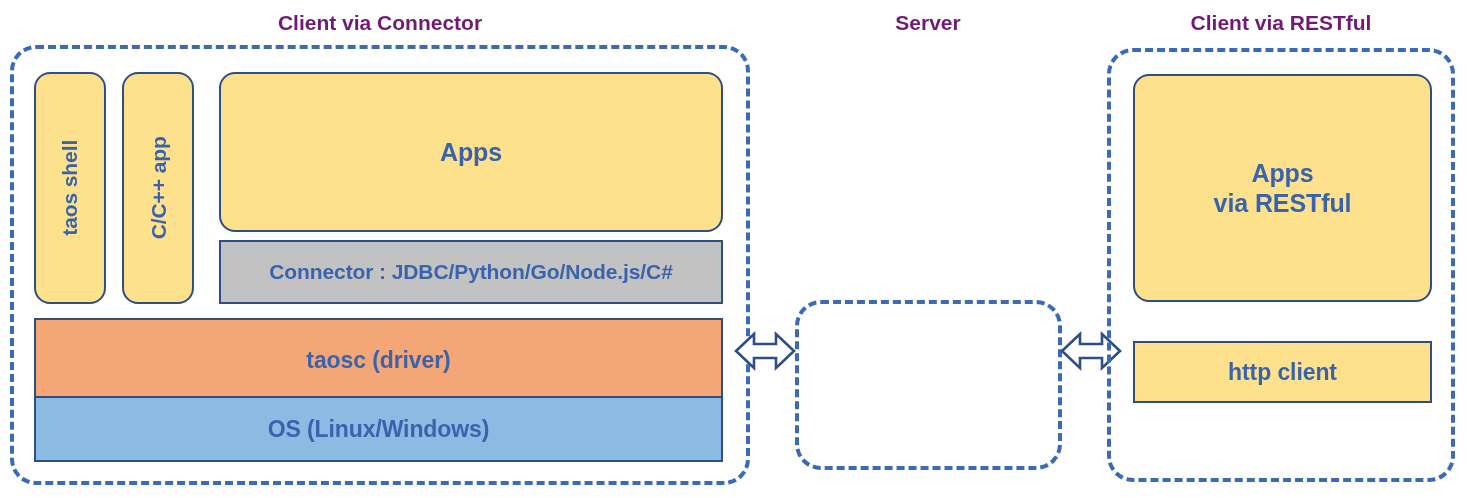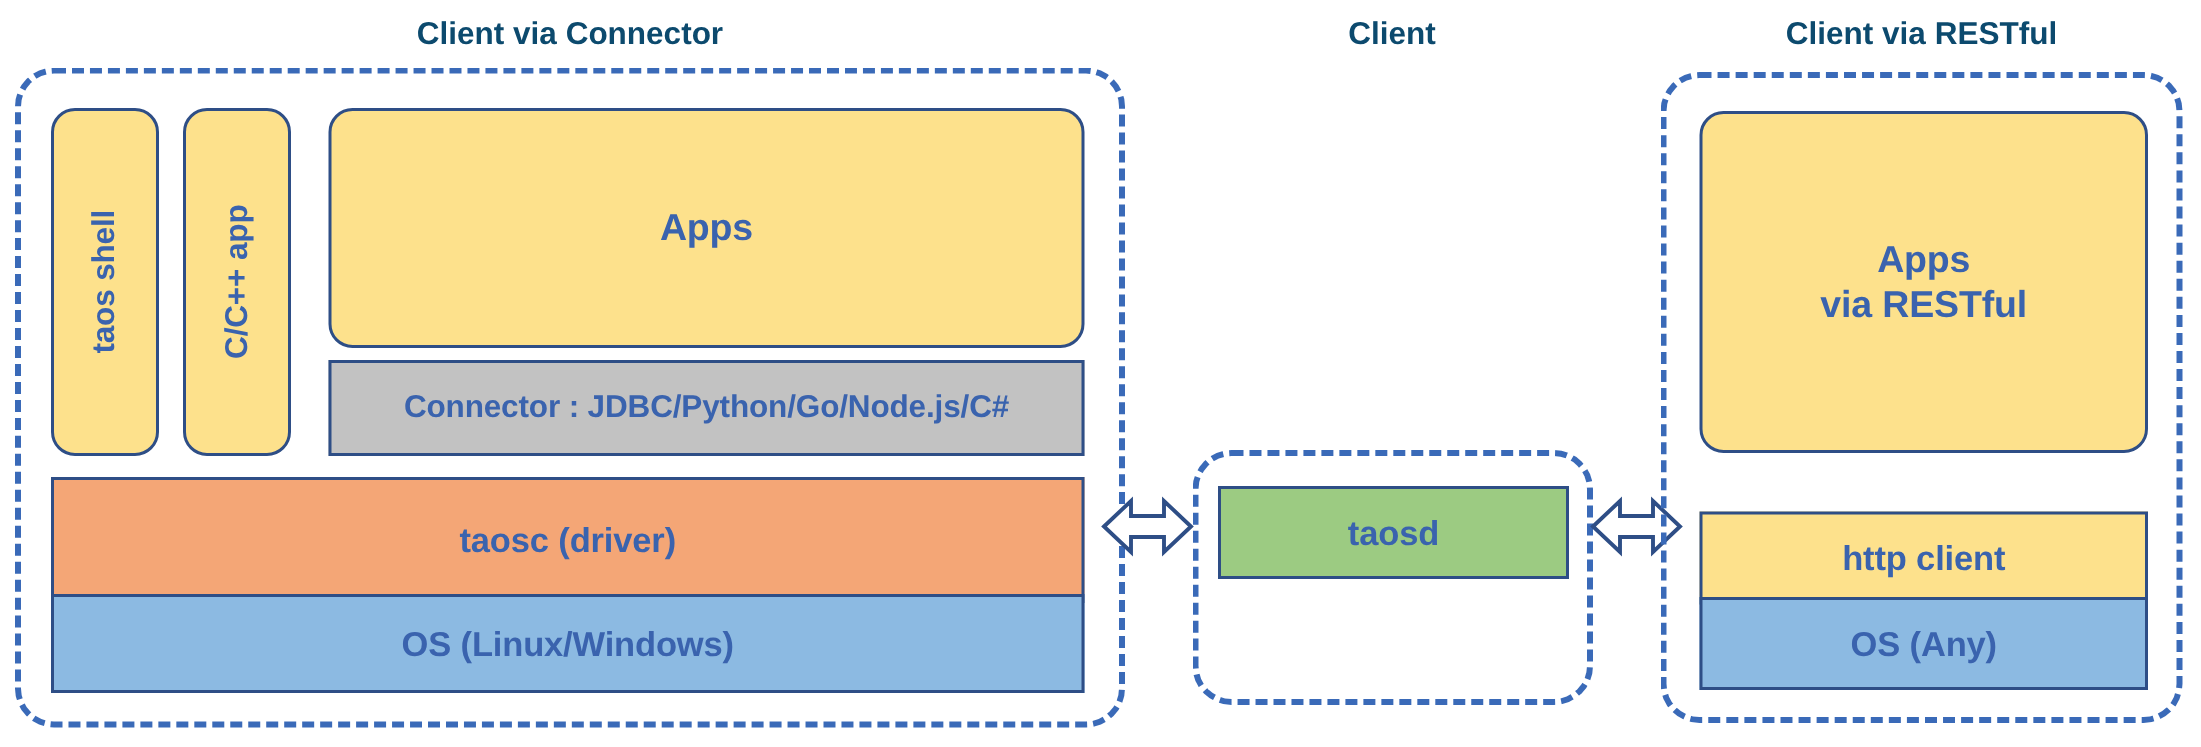--- a/index.html
+++ b/index.html
@@ -17,21 +17,21 @@
     background: #ffffff;
     overflow: hidden;
   }
 
   
   .section-title {
     position: absolute;
     font-family: "Liberation Sans", sans-serif;
     font-weight: bold;
     font-size: 21px;
-    color: #0c4a6e;
+    color: #701a75;
     text-align: center;
     white-space: nowrap;
     line-height: 26px;
   }
 
   
   .group {
     position: absolute;
     border: 4px dashed #3a6ab8;
     border-radius: 26px;
@@ -82,21 +82,21 @@
     height: 48px;
   }
 </style>
 </head>
 <body>
 
 <div id="stage">
 
   <div class="section-title" style="left:228px; top:10px; width:304px;">Client via Connector</div>
 
-  <div class="section-title" style="left:838px; top:10px; width:180px;">Client</div>
+  <div class="section-title" style="left:838px; top:10px; width:180px;">Server</div>
 
   <div class="section-title" style="left:1122px; top:10px; width:318px;">Client via RESTful</div>
 
   <div class="group" style="left:10px; top:45px; width:740px; height:440px;"></div>
 
   <div class="node yellow tall vertical" style="left:34px; top:72px; width:72px; height:232px;">
     <span class="vtext">taos shell</span>
   </div>
 
   <div class="node yellow tall vertical" style="left:122px; top:72px; width:72px; height:232px;">
@@ -120,39 +120,33 @@
   </div>
 
   <div class="arrow" style="left:734px; top:327px;">
     <svg width="62" height="48" viewBox="0 0 62 48" aria-hidden="true">
       <polygon points="2,24 20,7 20,17 42,17 42,7 60,24 42,41 42,31 20,31 20,41" fill="#ffffff" stroke="#2e4e86" stroke-width="2.6" stroke-linejoin="miter"></polygon>
     </svg>
   </div>
 
   <div class="group" style="left:795px; top:300px; width:267px; height:170px;"></div>
 
-  <div class="node green" style="left:812px; top:324px; width:234px; height:62px; font-size:23px;">
-    <span class="label">taosd</span>
-  </div>
 
 
   <div class="arrow" style="left:1060px; top:327px;">
     <svg width="62" height="48" viewBox="0 0 62 48" aria-hidden="true">
       <polygon points="2,24 20,7 20,17 42,17 42,7 60,24 42,41 42,31 20,31 20,41" fill="#ffffff" stroke="#2e4e86" stroke-width="2.6" stroke-linejoin="miter"></polygon>
     </svg>
   </div>
 
   <div class="group" style="left:1107px; top:48px; width:348px; height:434px;"></div>
 
   <div class="node yellow tall" style="left:1133px; top:74px; width:299px; height:228px; font-size:25px;">
     <span class="label">Apps
 via RESTful</span>
   </div>
 
   <div class="node yellow" style="left:1133px; top:325px; width:299px; height:62px; font-size:23px;margin-top:16px;">
     <span class="label">http client</span>
   </div>
 
-  <div class="node blue" style="left:1133px; top:398px; width:299px; height:62px; font-size:23px;">
-    <span class="label">OS (Any)</span>
-  </div>
 
 </div>
 
 </body></html>

